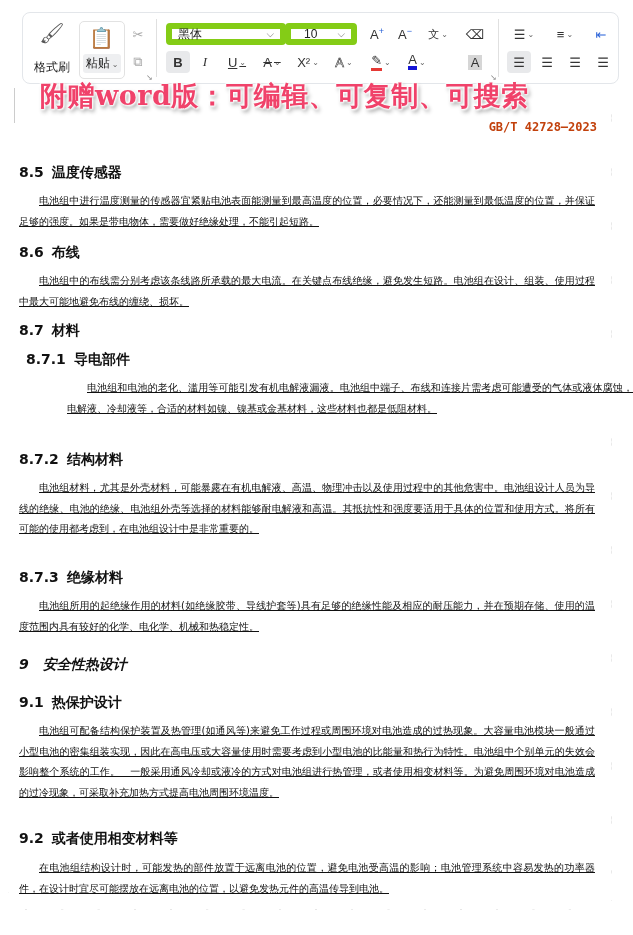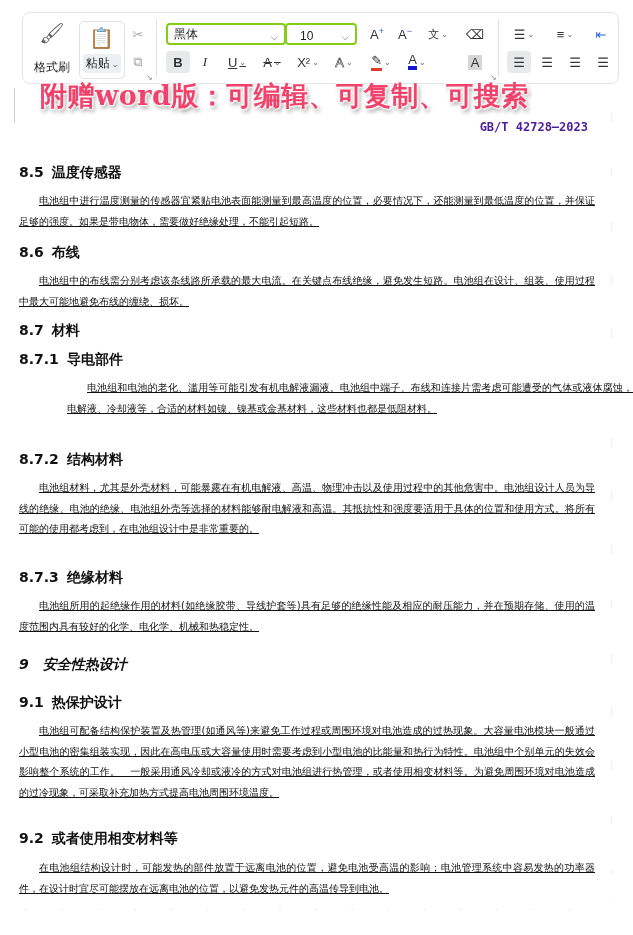--- a/index.html
+++ b/index.html
@@ -16,34 +16,34 @@
   .ribbon {
     position:absolute; left:22px; top:12px; width:595px; height:70px;
     background:#ffffff; border:1px solid #e3e6ea; border-radius:8px;
     font-family:"Liberation Sans", sans-serif; font-size:12px; color:#333;
   }
   .rb-item { position:absolute; display:flex; align-items:center; justify-content:center; }
   .ico { color:#444; font-size:15px; line-height:1; }
   .lbl { font-size:12px; color:#222; }
   .vsep { position:absolute; top:6px; width:1px; height:58px; background:#e0e0e0; }
   .select {
-    position:absolute; height:22px; border:2px solid #84cc16; border-radius:4px;
-    display:flex; align-items:flex-end; padding:0 6px; box-sizing:border-box; font-size:12px; color:#222;
+    position:absolute; height:22px; border:6px solid #84cc16; border-radius:4px;
+    display:flex; align-items:center; padding:0 6px; box-sizing:border-box; font-size:12px; color:#222;
   }
   .select .caret { margin-left:auto; color:#888; font-size:10px; }
   .btn-sq { position:absolute; width:24px; height:22px; display:flex; align-items:center; justify-content:center; border-radius:4px; font-size:13px; color:#333; }
   .btn-sq.active { background:#e8e9eb; }
   .dd { font-size:8px; color:#666; margin-left:2px; }
   
   .banner {
     position:absolute; left:40px; top:78px; font-family:"DejaVu Serif", serif; font-weight:bold;
     font-size:27px; color:#f0426a; letter-spacing:0.5px;
     text-shadow: 0 0 3px #fff, 0 0 3px #fff, 1px 1px 2px #fff, -1px -1px 2px #fff, 2px 3px 4px rgba(0,0,0,0.45);
   }
-  .docid { position:absolute; right:45px; top:120px; font-family:"DejaVu Sans Mono", monospace; font-weight:bold; font-size:12px; color:#4c1d95; }
+  .docid { position:absolute; right:36px; top:120px; font-family:"DejaVu Sans Mono", monospace; font-weight:bold; font-size:12px; color:#c2410c; }
   .page-left-line { position:absolute; left:14px; top:88px; width:1px; height:35px; background:#ccc; }
   
   .content { position:absolute; left:19px; top:150px; width:576px; font-size:12.2px; line-height:20px; }
   .h { font-weight:bold; font-size:14px; margin:0; position:absolute; left:0; white-space:nowrap; }
   .h .num { display:inline-block; margin-right:8px; }
   .p { position:absolute; left:0; width:576px; margin:0; text-indent:2em; text-align:justify; font-size:10px; line-height:20.5px; color:#111;text-decoration:underline; }
 </style>
 </head>
 <body>
 
@@ -157,21 +157,21 @@
 <div class="docid">GB/T  42728—2023</div>
 
 <div class="content">
   <div class="h" style="top:12px;"><span class="num">8.5</span><span>温度传感器</span></div>
   <p class="p" style="top:41px;">电池组中进行温度测量的传感器宜紧贴电池表面能测量到最高温度的位置，必要情况下，还能测量到最低温度的位置，并保证足够的强度。如果是带电物体，需要做好绝缘处理，不能引起短路。</p>
 
   <div class="h" style="top:92px;"><span class="num">8.6</span><span>布线</span></div>
   <p class="p" style="top:121px;">电池组中的布线需分别考虑该条线路所承载的最大电流。在关键点布线绝缘，避免发生短路。电池组在设计、组装、使用过程中最大可能地避免布线的缠绕、损坏。</p>
 
   <div class="h" style="top:170px;"><span class="num">8.7</span><span>材料</span></div>
-  <div class="h" style="top:199px;"><span class="num">8.7.1</span><span>导电部件</span></div>
+  <div class="h" style="top:199px;margin-left:7px;"><span class="num">8.7.1</span><span>导电部件</span></div>
   <p class="p" style="top:228px;margin-left:48px;">电池组和电池的老化、滥用等可能引发有机电解液漏液。电池组中端子、布线和连接片需考虑可能遭受的气体或液体腐蚀，如电解液、冷却液等，合适的材料如镍、镍基或金基材料，这些材料也都是低阻材料。</p>
 
   <div class="h" style="top:299px;"><span class="num">8.7.2</span><span>结构材料</span></div>
   <p class="p" style="top:328px;">电池组材料，尤其是外壳材料，可能暴露在有机电解液、高温、物理冲击以及使用过程中的其他危害中。电池组设计人员为导线的绝缘、电池的绝缘、电池组外壳等选择的材料能够耐电解液和高温。其抵抗性和强度要适用于具体的位置和使用方式。将所有可能的使用都考虑到，在电池组设计中是非常重要的。</p>
 
   <div class="h" style="top:417px;"><span class="num">8.7.3</span><span>绝缘材料</span></div>
   <p class="p" style="top:446px;">电池组所用的起绝缘作用的材料(如绝缘胶带、导线护套等)具有足够的绝缘性能及相应的耐压能力，并在预期存储、使用的温度范围内具有较好的化学、电化学、机械和热稳定性。</p>
 
   <div class="h" style="top:504px;font-style:italic;"><span class="num" style="margin-right:14px;">9</span><span>安全性热设计</span></div>
 

